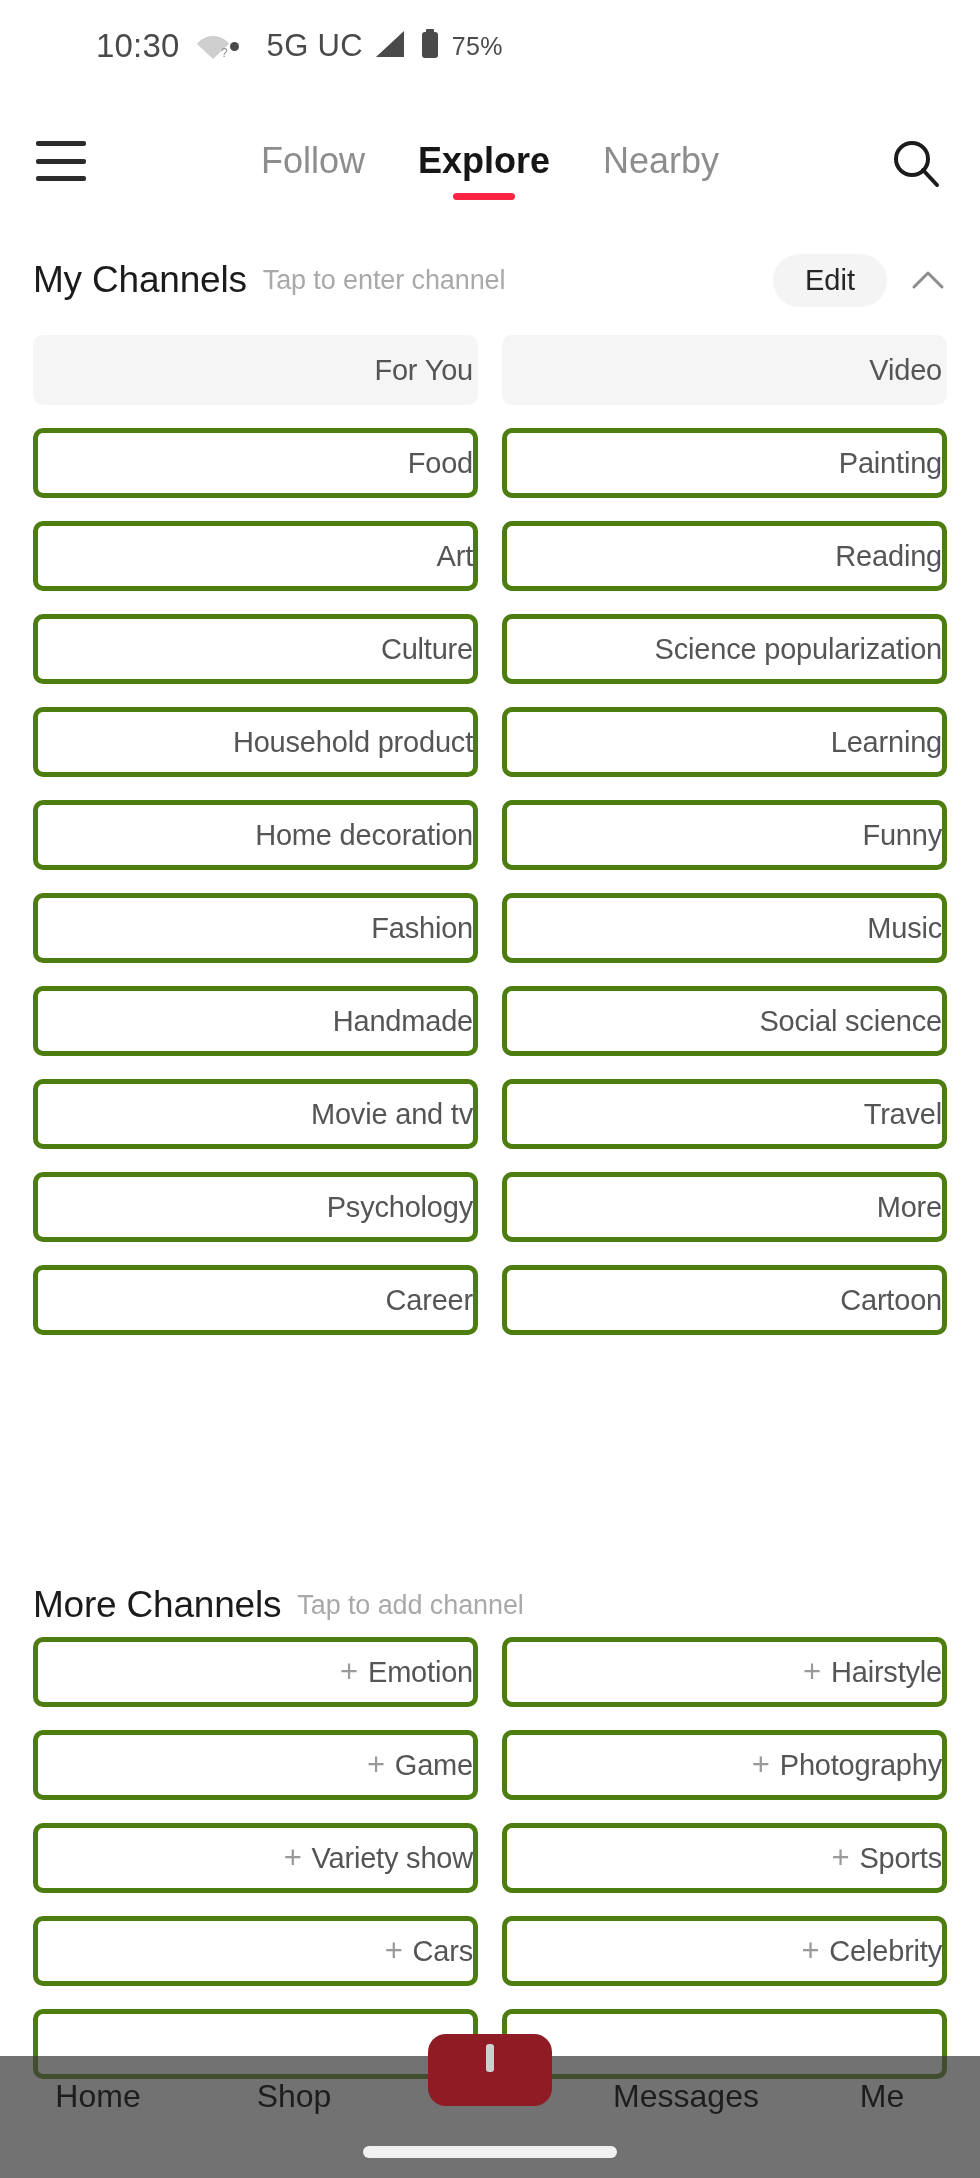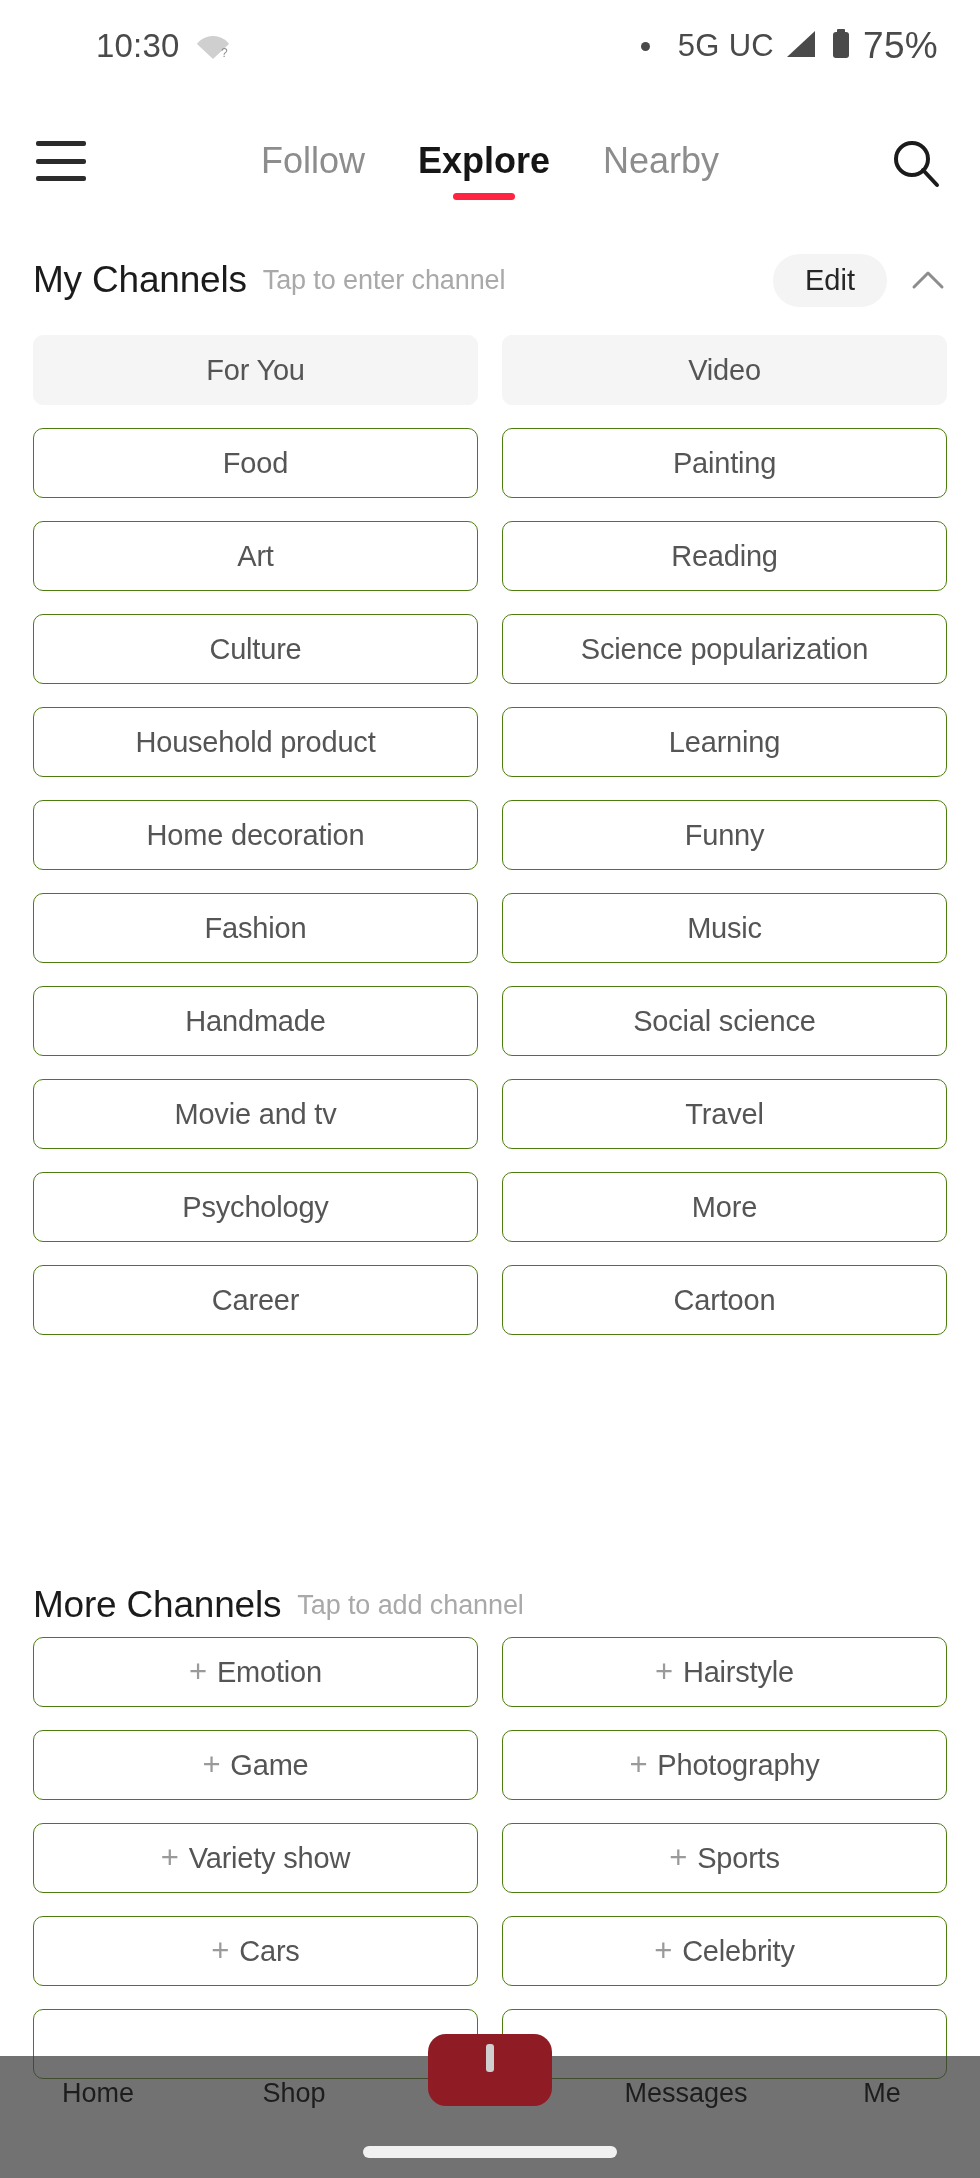--- a/index.html
+++ b/index.html
@@ -19,21 +19,20 @@
   }
 
   
   .statusbar {
     position: absolute;
     top: 0; left: 0;
     width: 980px;
     height: 92px;
     display: flex;
     align-items: center;
-    justify-content: space-between;
     padding: 0 42px 0 96px;
   }
   .sb-left { display: flex; align-items: center; gap: 16px; }
   .sb-time {
     font-size: 33px;
     color: #4a4a4a;
     letter-spacing: 0.2px;
     font-family: "Liberation Sans", sans-serif;
   }
   .wifi-q { position: relative; width: 34px; height: 28px; display:inline-block; }
@@ -43,21 +42,21 @@
     border-radius: 50%;
     background: #4a4a4a;
     margin-right: 17px;
   }
   .sb-net {
     font-size: 31px;
     color: #4a4a4a;
     letter-spacing: 0.3px;
   }
   .sb-batt-pct {
-    font-size: 37px;
+    font-size: 25px;
     color: #4a4a4a;
     letter-spacing: 0.3px;
   }
 
   
   .topnav {
     position: absolute;
     top: 109px; left: 0;
     width: 980px;
     height: 110px;
@@ -153,25 +152,25 @@
     width: 914px;
     display: flex;
     flex-wrap: wrap;
     column-gap: 24px;
     row-gap: 23px;
   }
   .chip {
     width: 445px;
     height: 70px;
     border-radius: 10px;
-    border: 1px solid #4d7c0f;
+    border: 5px solid #4d7c0f;
     background: #ffffff;
     display: flex;
     align-items: center;
-    justify-content: center;
+    justify-content: flex-end;
     font-size: 29px;
     color: #555555;
     letter-spacing: -0.2px;
   }
   .chip.filled {
     background: #f5f5f5;
     border-color: #f5f5f5;
   }
   .chip .plus {
     color: #9a9a9a;
@@ -190,21 +189,21 @@
     width: 980px;
     height: 122px;
     background: rgba(60,60,60,0.72);
     display: flex;
     align-items: flex-start;
     z-index: 20;
   }
   .bn-item {
     flex: 1;
     text-align: center;
-    font-size: 27px;
+    font-size: 32px;
     color: #1d1d1d;
     padding-top: 22px;
   }
   .bn-center {
     flex: 1;
     position: relative;
     height: 100%;
   }
   .bn-plus-btn {
     position: absolute;

